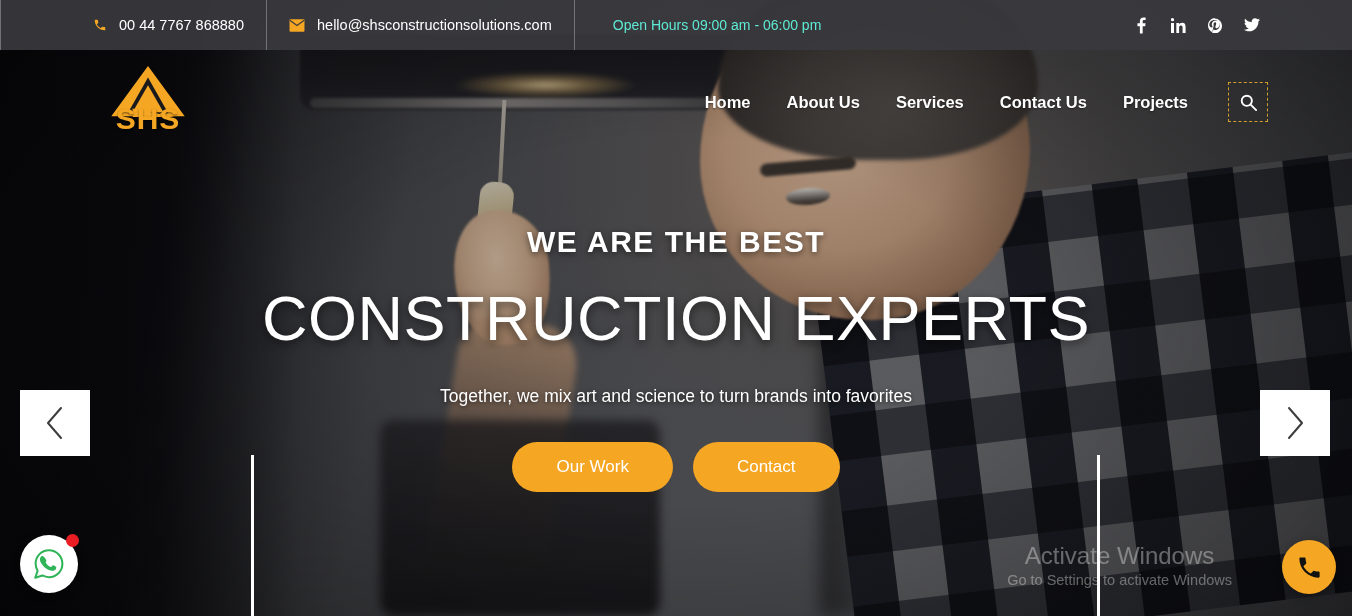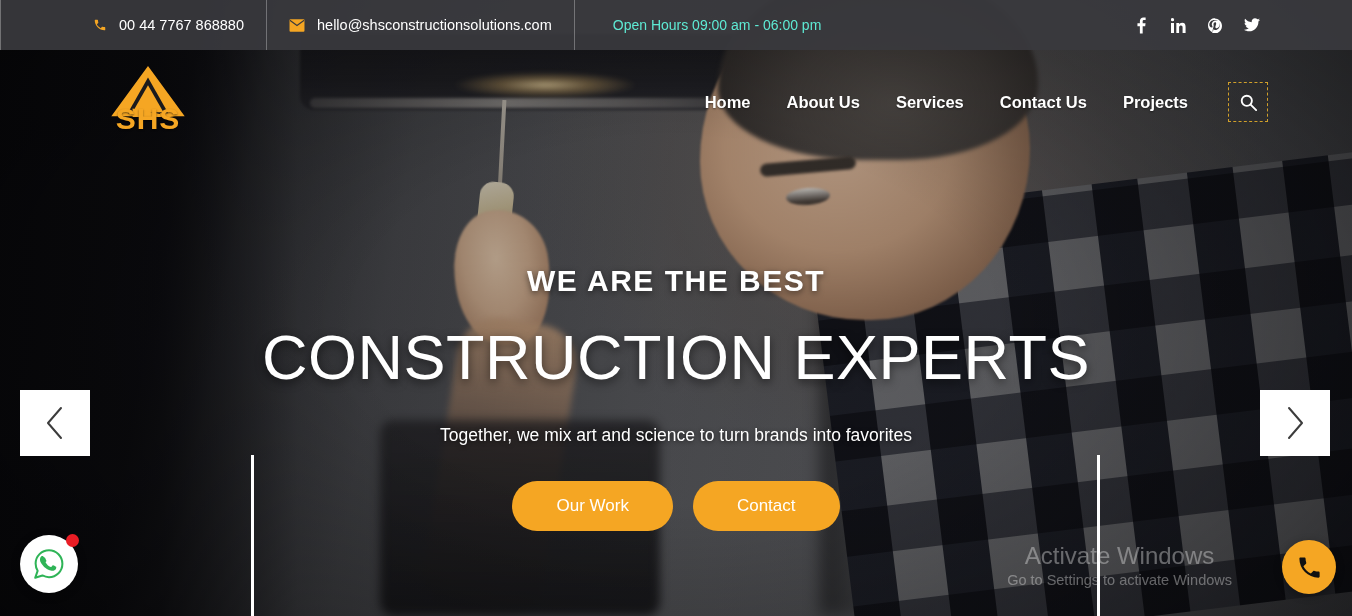--- a/index.html
+++ b/index.html
@@ -208,21 +208,21 @@
   }
 
   
   .hero-content {
     position:absolute; left:0; top:150px; width:1352px;
     z-index:20; text-align:center; color:#fff;
   }
   .hero-sub {
     font-size:30px; font-weight:bold; letter-spacing:1.5px;
     text-shadow:0 2px 6px rgba(0,0,0,0.55);
-    margin-top:114px;
+    margin-top:75px;
   }
   .hero-title {
     font-size:63px; font-weight:normal; letter-spacing:0.5px;
     line-height:1.05; margin-top:26px;
     text-shadow:0 3px 10px rgba(0,0,0,0.55);
   }
   .hero-desc {
     font-size:17.5px; line-height:27px; margin-top:32px;
     text-shadow:0 1px 4px rgba(0,0,0,0.6);
   }

